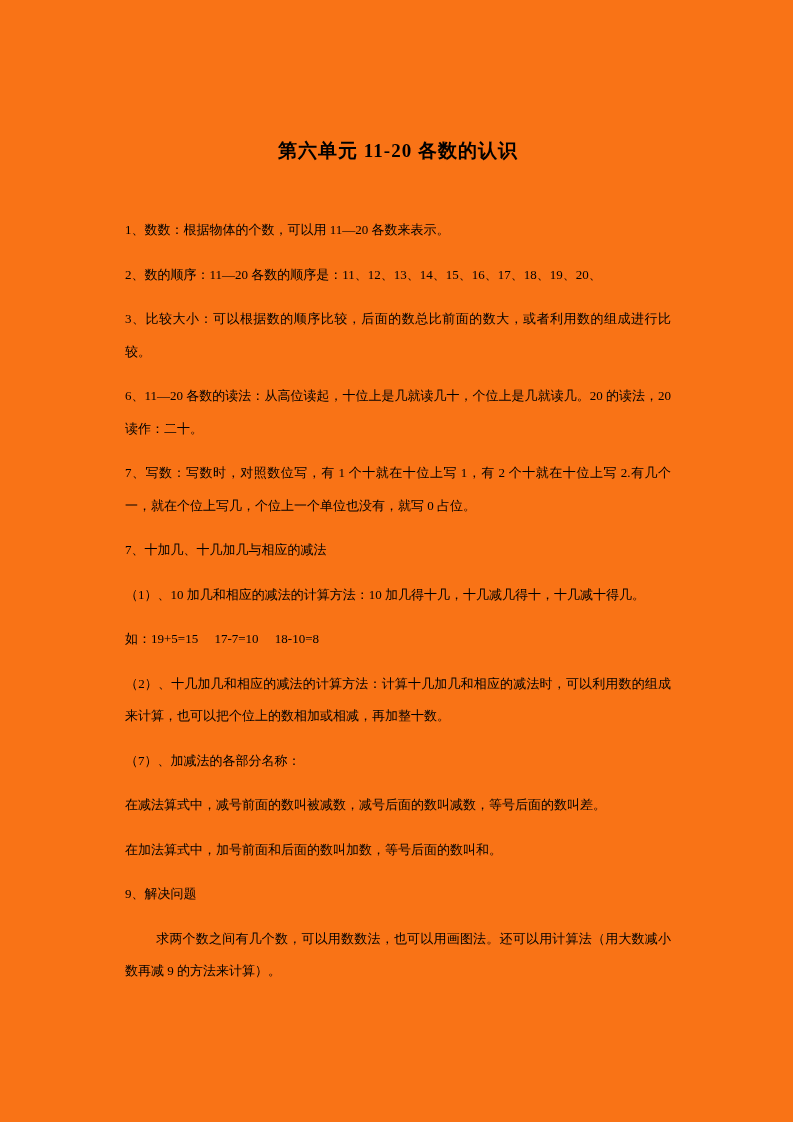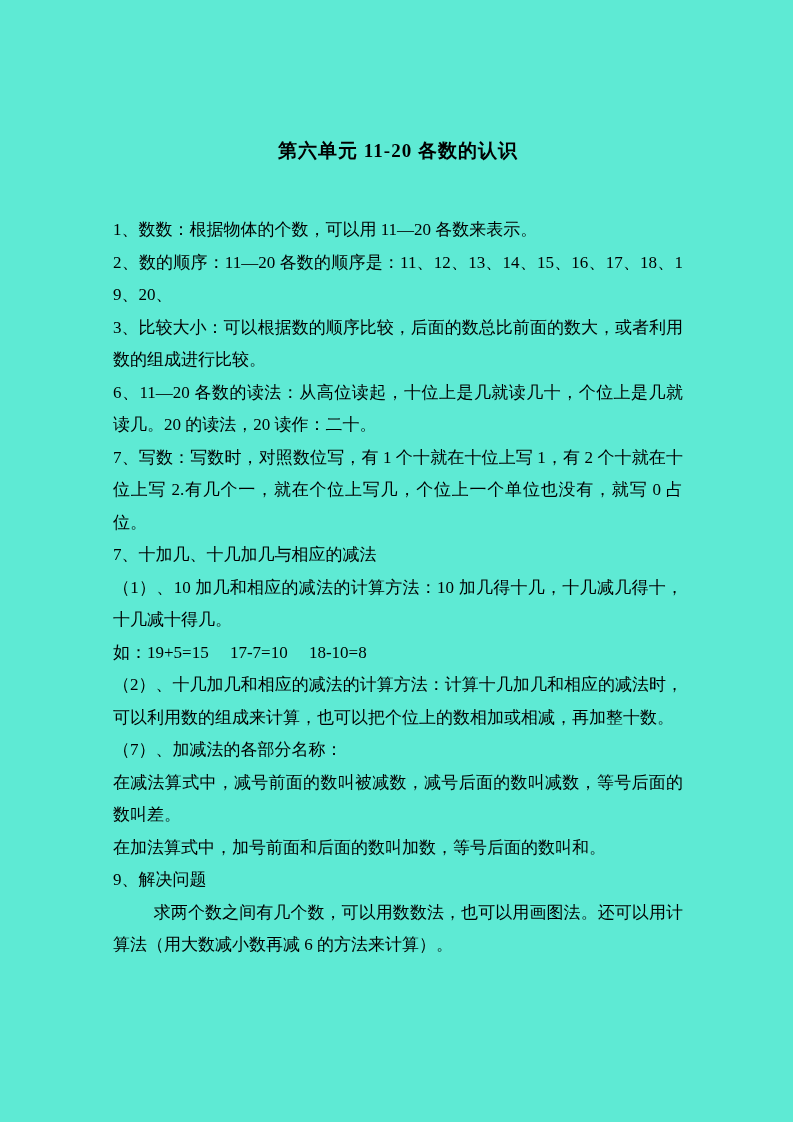--- a/index.html
+++ b/index.html
@@ -4,38 +4,38 @@
 <style>
   html, body {
     margin: 0;
     padding: 0;
     background: #ffffff;
   }
   .page {
     position: relative;
     width: 793px;
     height: 1122px;
-    background: #5eead4;
+    background: #f97316;
     box-sizing: border-box;
     padding: 138px 110px 0 113px;
     font-family: "Liberation Serif", "DejaVu Serif", serif;
     color: #000000;
     overflow: hidden;
   }
   .doc-title {
     margin: 0 0 50px 0;
     font-size: 19px;
     font-weight: bold;
     text-align: center;
     letter-spacing: 1px;
     line-height: 26px;
   }
   .doc-body p {
-    margin: 0;
-    font-size: 17px;
+    margin: 12px;
+    font-size: 13px;
     line-height: 32.5px;
     white-space: pre-wrap;
     word-break: break-all;
     text-align: justify;
   }
   .indent2 {
     text-indent: 2.4em;
   }
 </style>
 </head>
@@ -50,15 +50,15 @@
     <p>6、11—20 各数的读法：从高位读起，十位上是几就读几十，个位上是几就读几。20 的读法，20 读作：二十。</p>
     <p>7、写数：写数时，对照数位写，有 1 个十就在十位上写 1，有 2 个十就在十位上写 2.有几个一，就在个位上写几，个位上一个单位也没有，就写 0 占位。</p>
     <p>7、十加几、十几加几与相应的减法</p>
     <p>（1）、10 加几和相应的减法的计算方法：10 加几得十几，十几减几得十，十几减十得几。</p>
     <p>如：19+5=15     17-7=10     18-10=8</p>
     <p>（2）、十几加几和相应的减法的计算方法：计算十几加几和相应的减法时，可以利用数的组成来计算，也可以把个位上的数相加或相减，再加整十数。</p>
     <p>（7）、加减法的各部分名称：</p>
     <p>在减法算式中，减号前面的数叫被减数，减号后面的数叫减数，等号后面的数叫差。</p>
     <p>在加法算式中，加号前面和后面的数叫加数，等号后面的数叫和。</p>
     <p>9、解决问题</p>
-    <p class="indent2">求两个数之间有几个数，可以用数数法，也可以用画图法。还可以用计算法（用大数减小数再减 6 的方法来计算）。</p>
+    <p class="indent2">求两个数之间有几个数，可以用数数法，也可以用画图法。还可以用计算法（用大数减小数再减 9 的方法来计算）。</p>
   </div>
 </div>
 
 </body></html>

